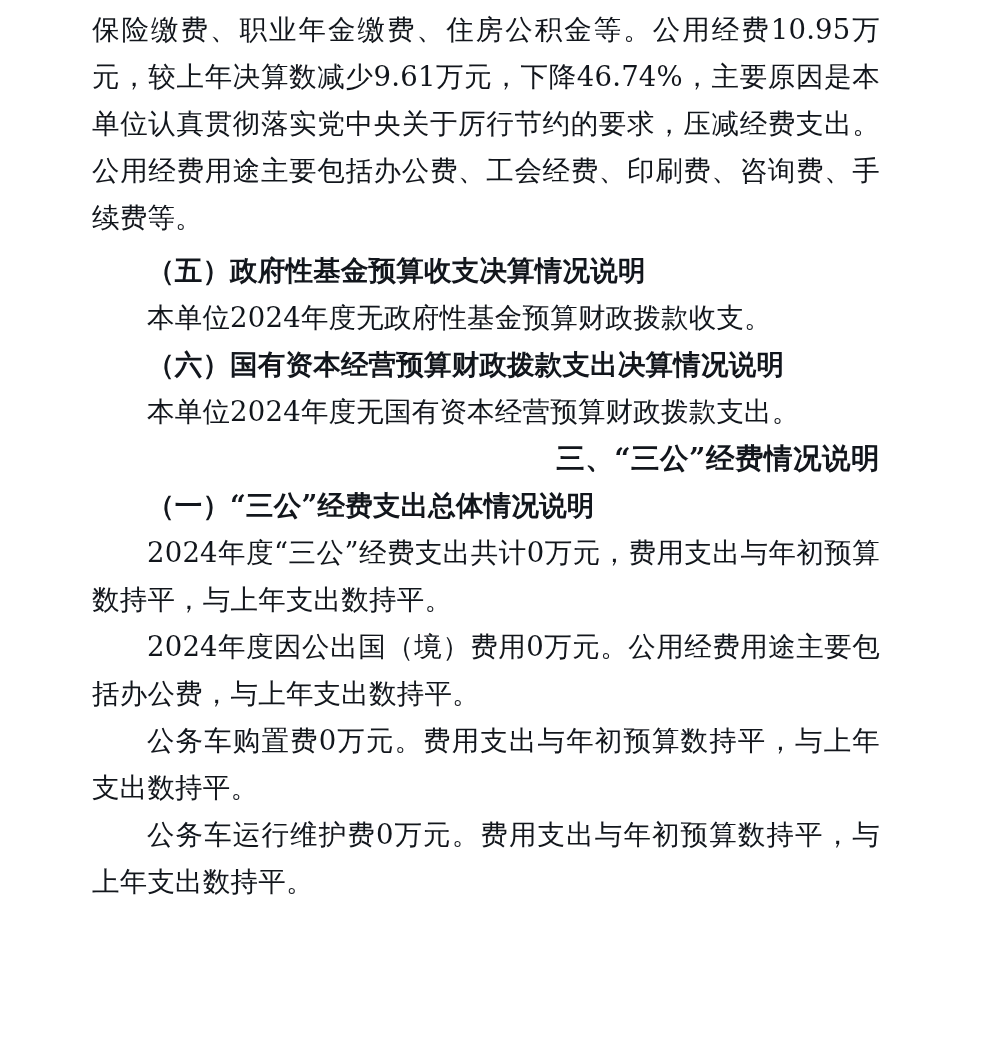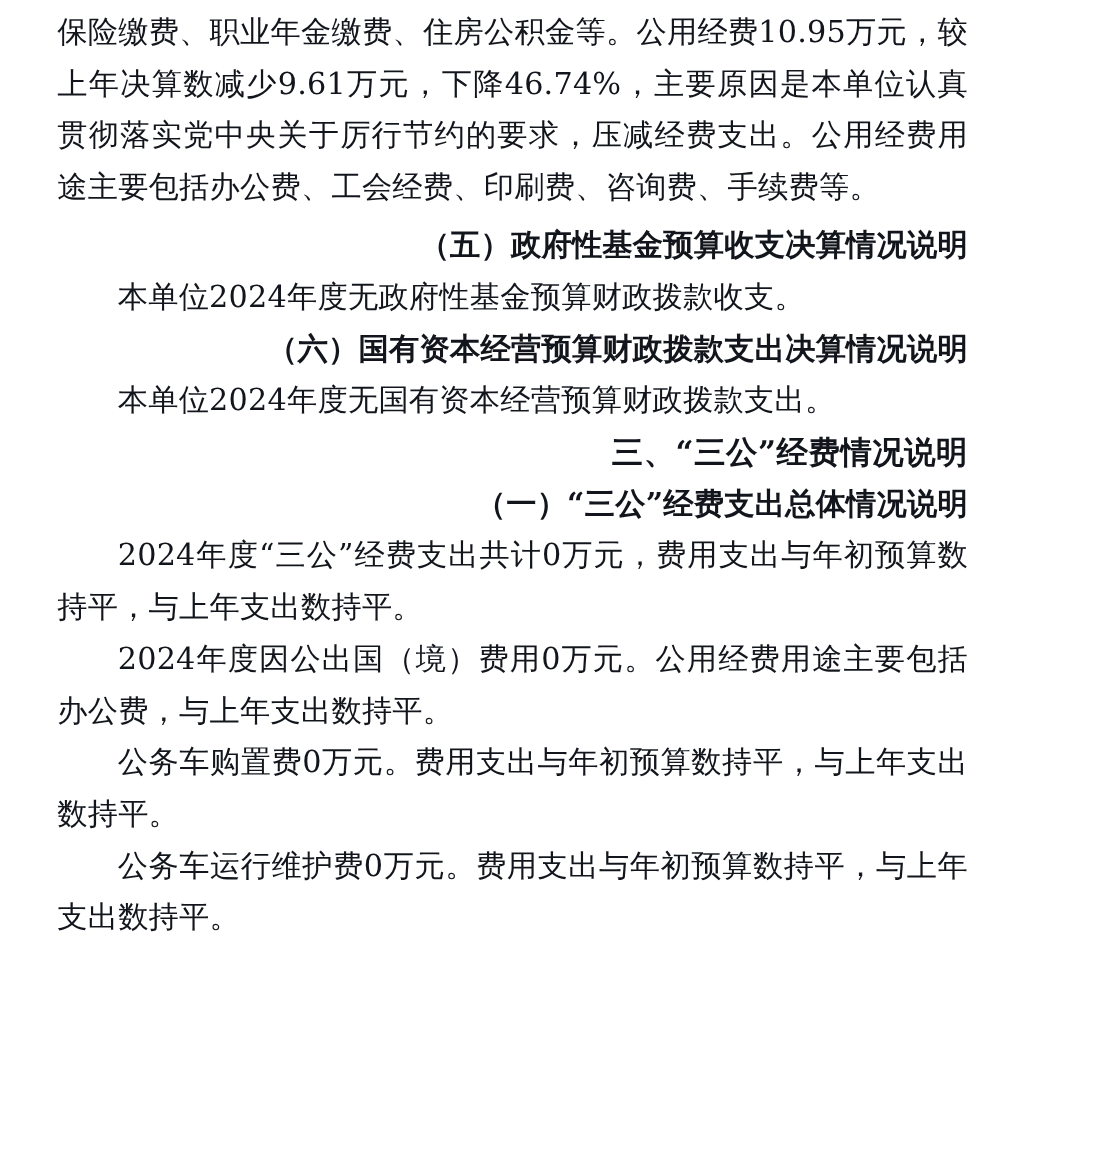--- a/index.html
+++ b/index.html
@@ -6,21 +6,21 @@
     margin: 0;
     padding: 0;
     background: #ffffff;
   }
   .page {
     width: 1000px;
     height: 1056px;
     background: #ffffff;
     position: relative;
     box-sizing: border-box;
-    padding: 0 120px 0 52px;
+    padding: 0 120px 0 92px;
     font-family: "DejaVu Serif", "Liberation Serif", serif;
     color: #12161c;
     overflow: hidden;
   }
   .para {
     font-size: 27.5px;
     line-height: 47px;
     text-align: justify;
     text-justify: inter-ideograph;
     margin: 0;
@@ -29,21 +29,20 @@
   .indent {
     text-indent: 2em;
   }
   .heading {
     font-size: 27.5px;
     line-height: 47px;
     margin: 0;
     font-weight: bold;
     text-indent: 2em;
     letter-spacing: 0.2px;
-    text-align: right;
   }
   .sec-heading {
     font-size: 28.5px;
     line-height: 47px;
     margin: 0;
     font-weight: bold;
     text-indent: 2em;
     letter-spacing: 0.5px;
     text-align: right;
   }

